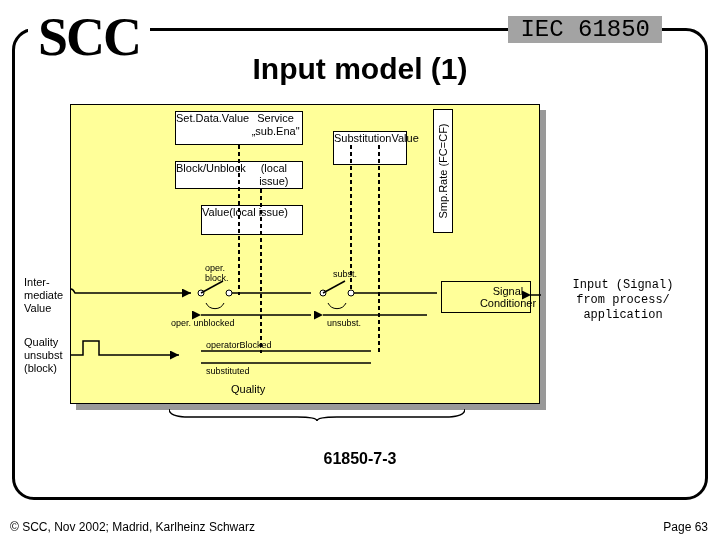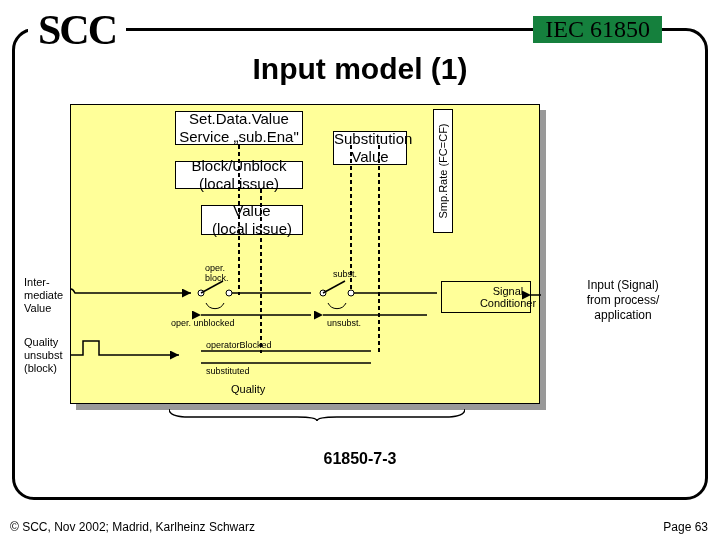--- a/index.html
+++ b/index.html
@@ -1,33 +1,33 @@
 <!DOCTYPE html>
 <html><head>
 <meta charset="utf-8">
 <style>
   * { box-sizing: border-box; margin: 0; padding: 0; }
   body { font-family: Arial, Helvetica, sans-serif; width: 720px; height: 540px; position: relative; background: #fff; }
   .frame { position: absolute; left: 12px; top: 28px; right: 12px; bottom: 40px; border: 3px solid #000; border-radius: 22px; }
-  .cut-scc { position: absolute; left: 28px; top: 6px; background: #fff; padding: 0 10px; font-size: 42px; font-weight: 700; font-family: Georgia, 'Times New Roman', serif; letter-spacing: -2px; }
-  .cut-iec { position: absolute; right: 58px; top: 16px; background: #15803d; padding: 0 12px; font-size: 24px; font-family: Liberation Serif, serif; }
+  .cut-scc { position: absolute; left: 28px; top: 6px; background: #fff; padding: 0 10px; font-size: 54px; font-weight: 700; font-family: Georgia, 'Times New Roman', serif; letter-spacing: -2px; }
+  .cut-iec { position: absolute; right: 58px; top: 16px; background: #a3a3a3; padding: 0 12px; font-size: 24px; font-family: Liberation Mono, monospace; }
   .title { position: absolute; left: 0; right: 0; top: 52px; text-align: center; font-size: 30px; font-weight: 700; font-family: 'Comic Sans MS', cursive, Arial; }
   .yellow-shadow { position: absolute; left: 76px; top: 110px; width: 470px; height: 300px; background: #999; }
   .yellow { position: absolute; left: 70px; top: 104px; width: 470px; height: 300px; background: #ffff99; border: 1px solid #000; }
-  .box { position: absolute; border: 1px solid #000; background: #fff; font-size: 15px; text-align: center; display: flex; flex-direction: column; justify-content: center; line-height: 1.2; }
+  .box { position: absolute; border: 1px solid #000; background: #fff; font-size: 11px; text-align: center; display: flex; flex-direction: row; justify-content: flex-start; line-height: 1.2; }
   .box.setdata { left: 104px; top: 6px; width: 128px; height: 34px; }
   .box.subst { left: 262px; top: 6px; width: 74px; height: 34px; margin-top: 20px; }
   .box.block { left: 104px; top: 56px; width: 128px; height: 28px; }
   .box.value { left: 130px; top: 100px; width: 102px; height: 30px; }
   .smprate { position: absolute; left: 362px; top: 4px; width: 20px; height: 124px; background: #fff; border: 1px solid #000; font-size: 11px; display: flex; align-items: center; justify-content: center; }
   .smprate span { transform: rotate(-90deg); white-space: nowrap; }
   .sigcond { position: absolute; left: 370px; top: 176px; width: 90px; height: 32px; border: 1px solid #000; font-size: 11px; display: flex; align-items: center; justify-content: center; padding-left: 44px; }
   .intermediate { position: absolute; left: 24px; top: 276px; width: 60px; font-size: 11px; line-height: 1.2; }
   .qchg { position: absolute; left: 24px; top: 336px; width: 56px; font-size: 11px; line-height: 1.2; }
-  .input-app { position: absolute; left: 568px; top: 278px; width: 110px; font-size: 12px; text-align: center; line-height: 1.25; }
+  .input-app { position: absolute; left: 568px; top: 278px; width: 110px; font-size: 12px; text-align: center; line-height: 1.25; font-family: Liberation Mono, monospace; }
   .svg-layer { position: absolute; left: 0; top: 0; width: 470px; height: 300px; }
   .tiny { font-size: 9px; fill: #000; }
   .bracket { position: absolute; left: 98px; bottom: -16px; width: 296px; height: 12px; }
   .bracket svg { width: 100%; height: 100%; }
   .clause { position: absolute; left: 0; right: 0; top: 450px; text-align: center; font-size: 16px; font-weight: 700; }
   .copyright { position: absolute; left: 10px; bottom: 6px; font-size: 12px; }
   .page { position: absolute; right: 12px; bottom: 6px; font-size: 12px; margin-left: 44px; }
 </style>
 </head>
 <body>

